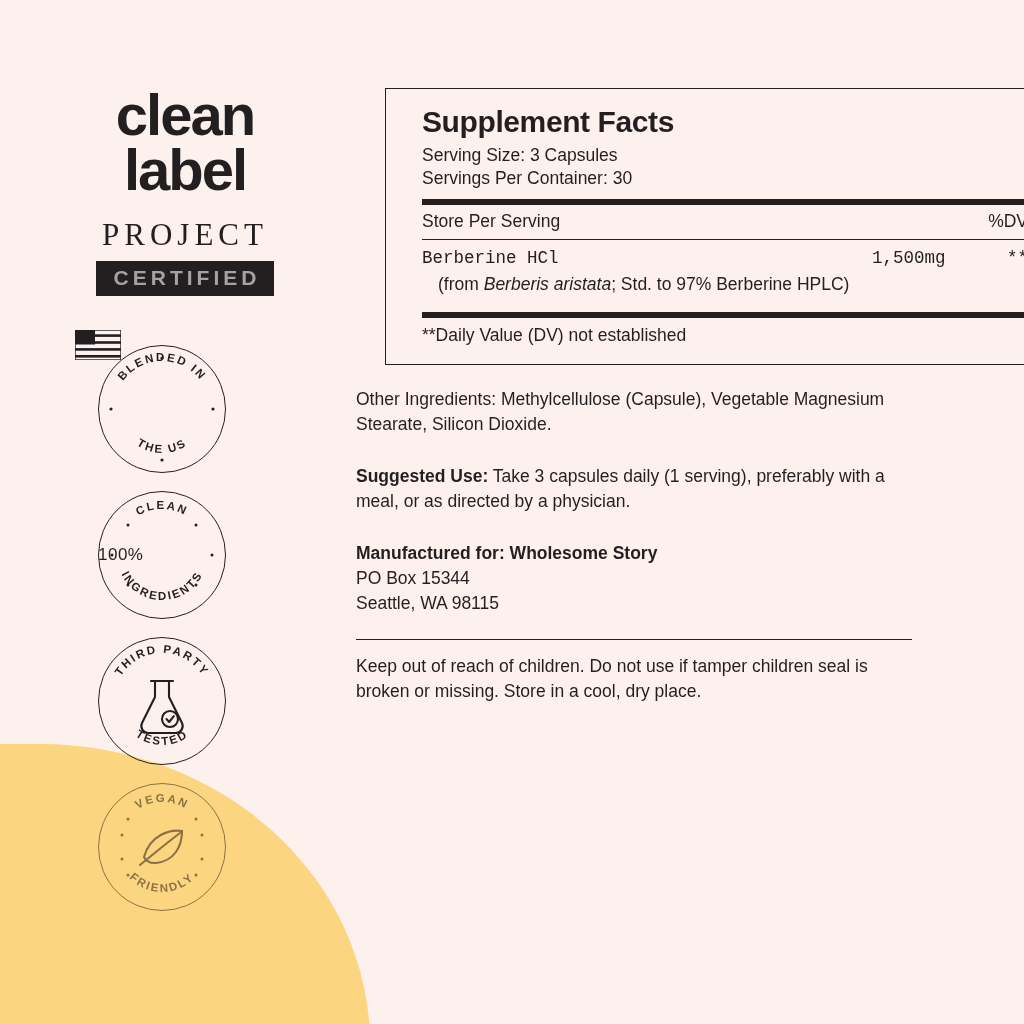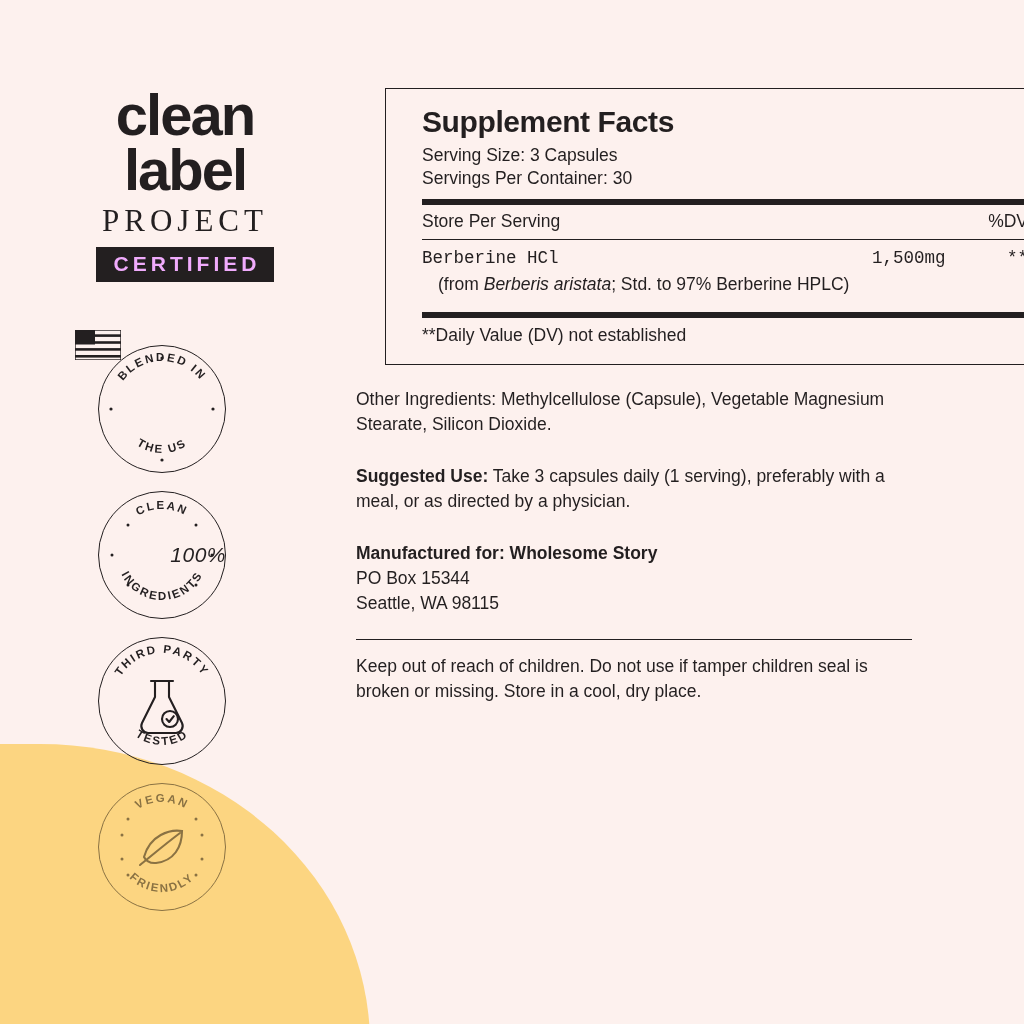--- a/index.html
+++ b/index.html
@@ -49,27 +49,27 @@
     font-weight: bold;
     font-size: 58px;
     line-height: 0.94;
     letter-spacing: -2px;
     text-align: center;
   }
   .clp-project {
     font-family: "Liberation Serif", serif;
     font-size: 31px;
     letter-spacing: 5px;
-    margin-top: 6px;
+    margin-top: 20px;
     text-align: center;
   }
   .clp-certified {
     display: inline-block;
     background: #231f20;
-    color: #f0abfc;
+    color: #a3a3a3;
     font-size: 21px;
     font-weight: bold;
     letter-spacing: 4px;
     padding: 5px 14px 6px 18px;
     margin-top: 8px;
   }
 
   
   .badges {
     position: absolute;
@@ -98,24 +98,23 @@
     font-size: 11.5px;
     font-weight: bold;
     letter-spacing: 2.1px;
     fill: #231f20;
   }
   .badge-center {
     position: absolute;
     left: 0; right: 0;
     top: 50%;
     transform: translateY(-50%);
-    text-align: right;
-    font-size: 21px;
+    text-align: left;
+    font-size: 17px;
     letter-spacing: 0.5px;
-    font-style: italic;
   }
 
   
   .flag {
     position: absolute;
     left: 50%;
     top: 50%;
     transform: translate(-50%, -50%);
     width: 46px;
     height: 30px;

